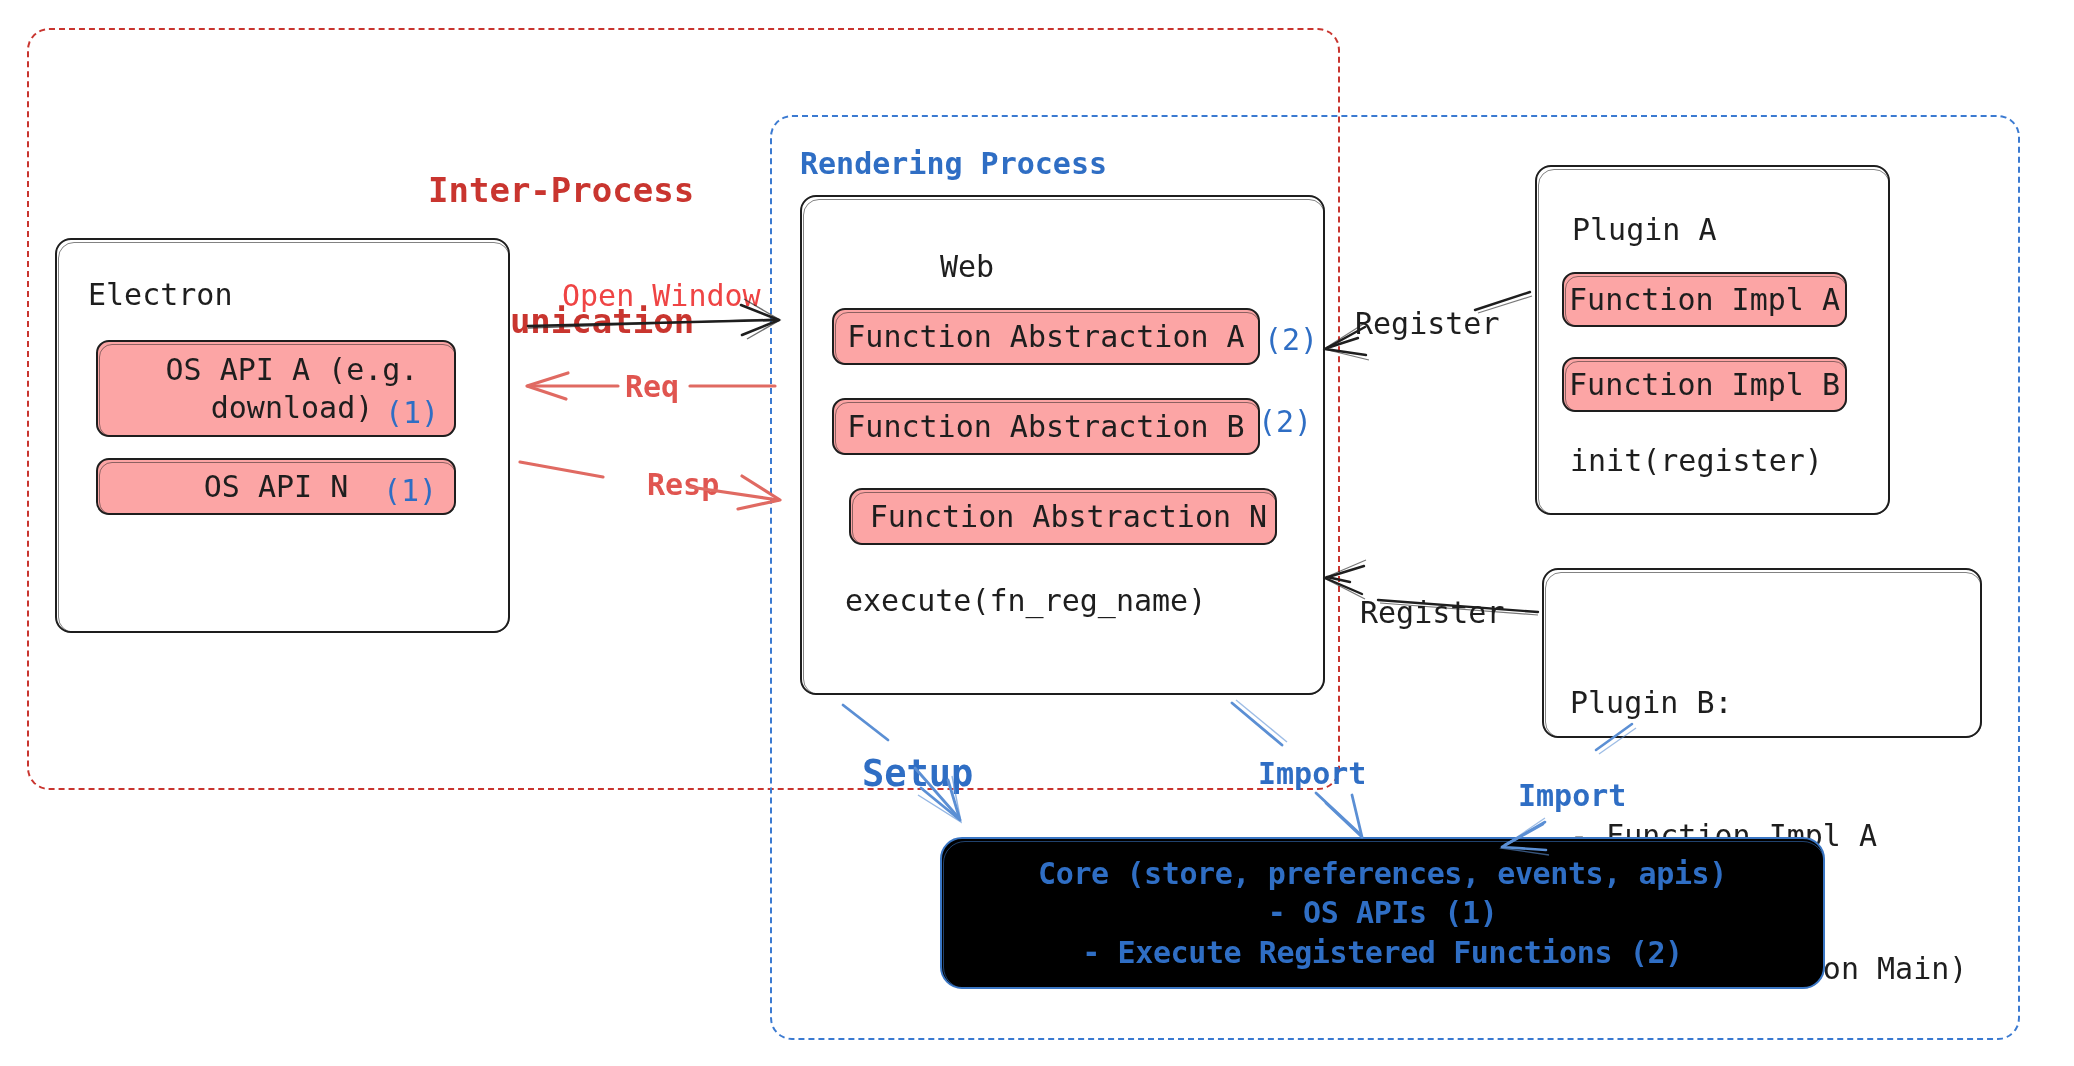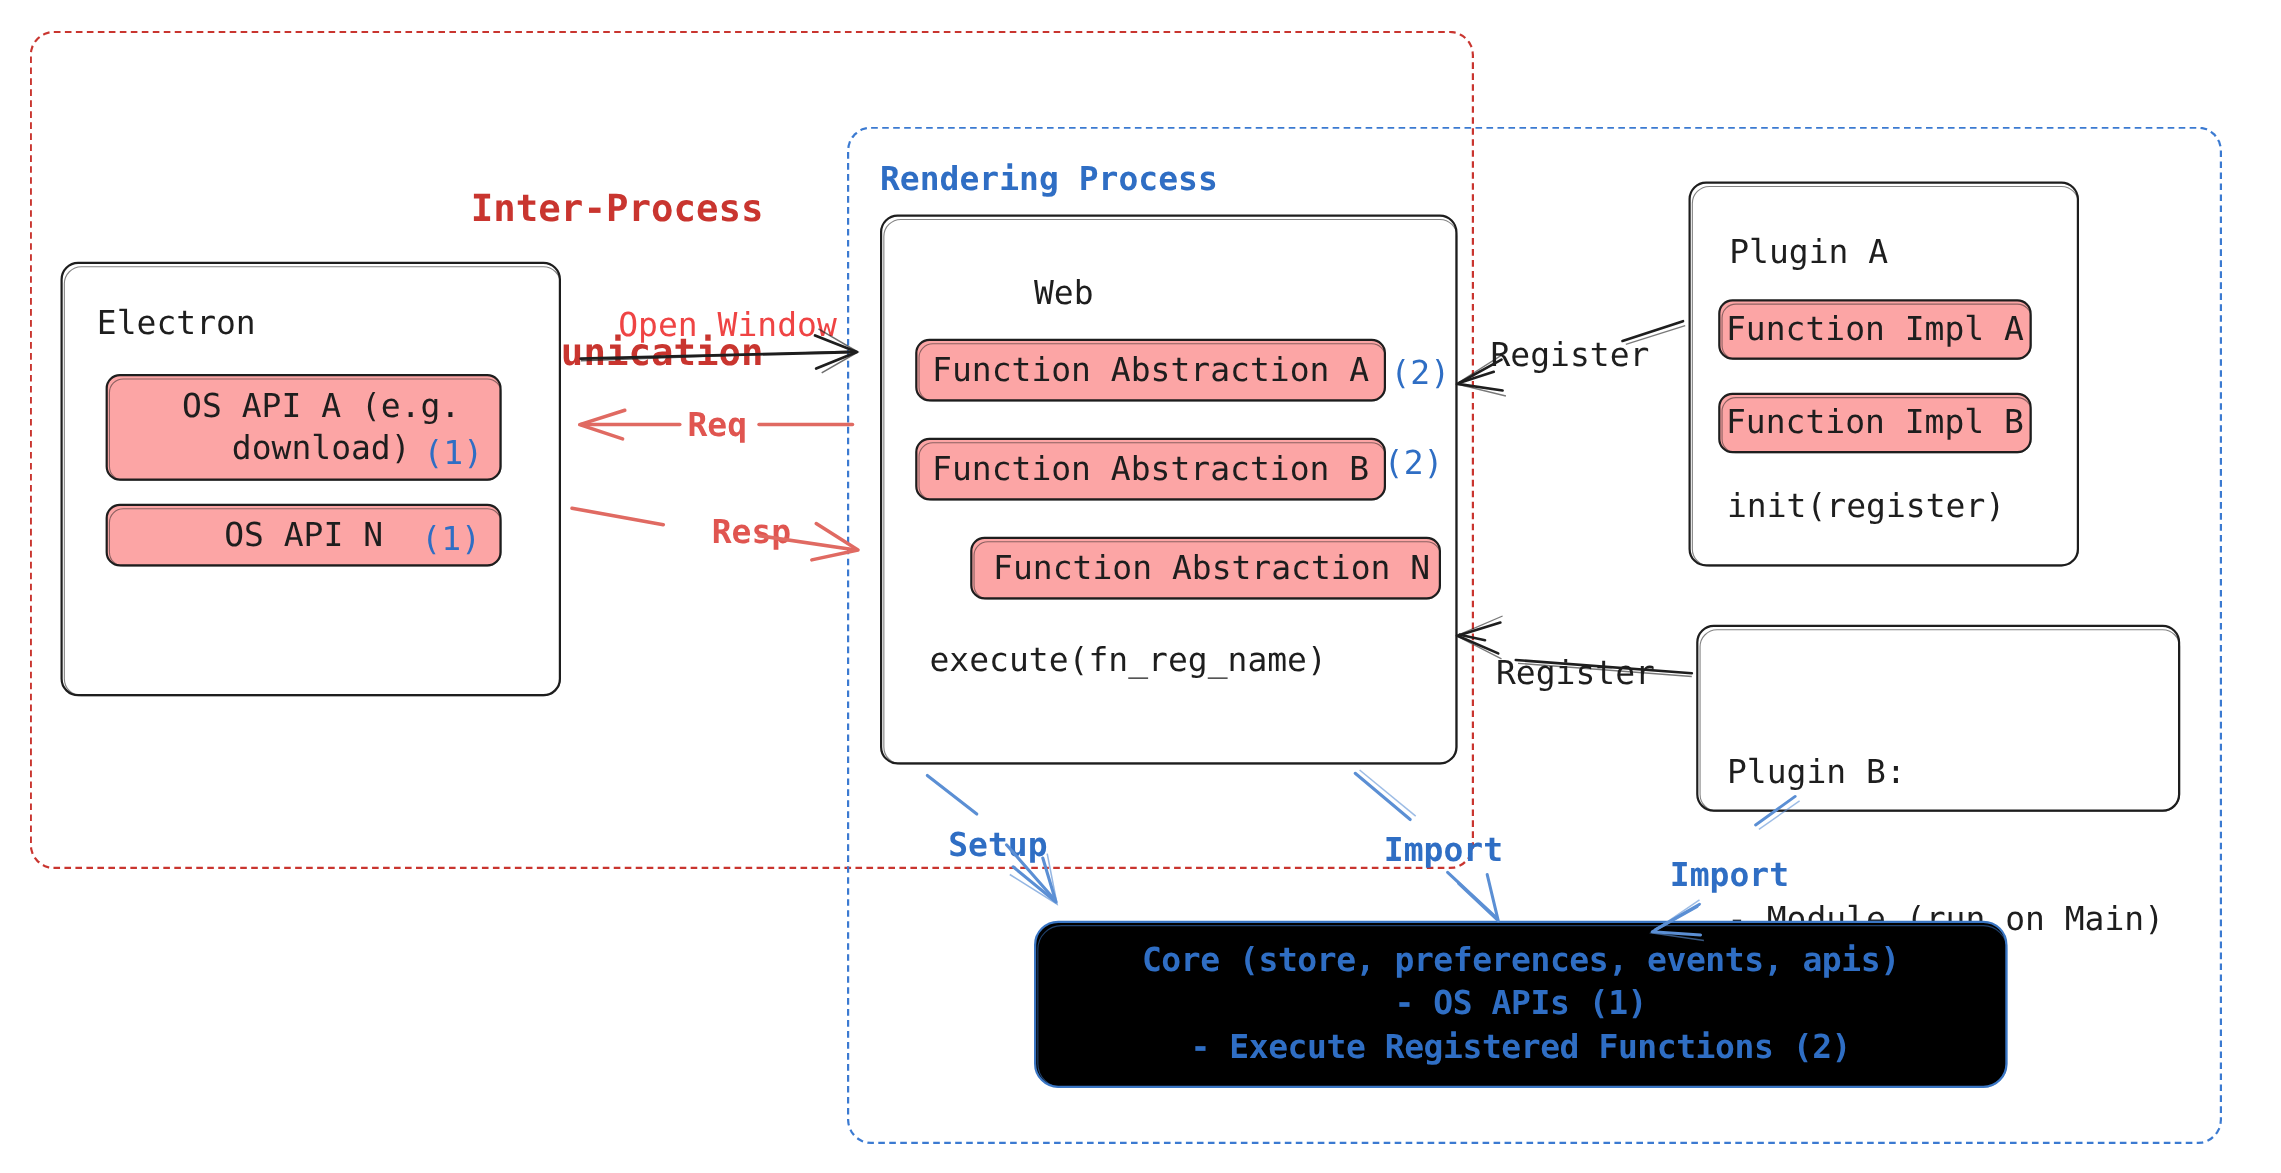--- a/index.html
+++ b/index.html
@@ -83,21 +83,21 @@
   <div class="inner-box sketch" style="left:832px;top:308px;width:428px;height:57px;">
     <span class="plain-line">Function Abstraction A</span>
   </div>
   <div class="tag" style="left:1264px;top:322px;color:#2f6ec4;">(2)</div>
 
   <div class="inner-box sketch" style="left:832px;top:398px;width:428px;height:57px;">
     <span class="plain-line">Function Abstraction B</span>
   </div>
   <div class="tag" style="left:1258px;top:404px;color:#2f6ec4;">(2)</div>
 
-  <div class="inner-box sketch" style="left:882px;top:488px;width:428px;height:57px;padding-left:11px;">
+  <div class="inner-box sketch" style="left:849px;top:488px;width:428px;height:57px;padding-left:11px;">
     <span class="plain-line">Function Abstraction N</span>
   </div>
 
   <div class="box-title" style="left:845px;top:583px;">execute(fn_reg_name)</div>
 
   <div class="box sketch" style="left:1535px;top:165px;width:355px;height:350px;"></div>
 
   <div class="box-title" style="left:1572px;top:212px;">Plugin A</div>
 
   <div class="inner-box sketch" style="left:1562px;top:272px;width:285px;height:55px;">
@@ -107,40 +107,41 @@
   <div class="inner-box sketch" style="left:1562px;top:357px;width:285px;height:55px;">
     <span class="plain-line">Function Impl B</span>
   </div>
 
   <div class="box-title" style="left:1570px;top:443px;">init(register)</div>
 
   <div class="box sketch" style="left:1542px;top:568px;width:440px;height:170px;"></div>
 
   <div class="lbl" style="left:1570px;top:592px;color:#1e1e1e;font-size:30px;line-height:1.48;">
     <div class="plain-line">Plugin B:</div>
+    <div class="plain-line">- Function Impl A</div>
     <div class="plain-line">- Module (run on Main)</div>
   </div>
 
   <div class="corefill" style="left:940px;top:837px;width:885px;height:152px;">
     <div class="coreline">Core (store, preferences, events, apis)</div>
     <div class="coreline">- OS APIs (1)</div>
     <div class="coreline">- Execute Registered Functions (2)</div>
   </div>
 
   <div class="lbl" style="left:562px;top:277px;color:#ef4444;font-size:30px;">Open Window</div>
 
   <div class="lbl" style="left:625px;top:368px;color:#e05550;font-size:30px;font-weight:bold;">Req</div>
 
   <div class="lbl" style="left:613px;top:466px;color:#e05550;font-size:30px;font-weight:bold;margin-left:34px;">Resp</div>
 
   <div class="lbl" style="left:1355px;top:305px;color:#1e1e1e;font-size:30px;">Register</div>
 
   <div class="lbl" style="left:1360px;top:594px;color:#1e1e1e;font-size:30px;">Register</div>
 
-  <div class="lbl" style="left:862px;top:750px;color:#2f6ec4;font-size:30px;font-weight:bold;">Setup</div>
+  <div class="lbl" style="left:862px;top:750px;color:#2f6ec4;font-size:37px;font-weight:bold;">Setup</div>
 
   <div class="lbl" style="left:1258px;top:755px;color:#2f6ec4;font-size:30px;font-weight:bold;">Import</div>
 
   <div class="lbl" style="left:1518px;top:777px;color:#2f6ec4;font-size:30px;font-weight:bold;">Import</div>
 
   <svg class="svg-layer" viewBox="0 0 2074 1066">
 
     <g>
       <path d="M528 326 L777 320" stroke="#1e1e1e" stroke-width="2.6" fill="none" stroke-linecap="round"></path>
       <path d="M528 328 L778 319" stroke="#1e1e1e" stroke-width="1.4" fill="none" opacity=".7"></path>

